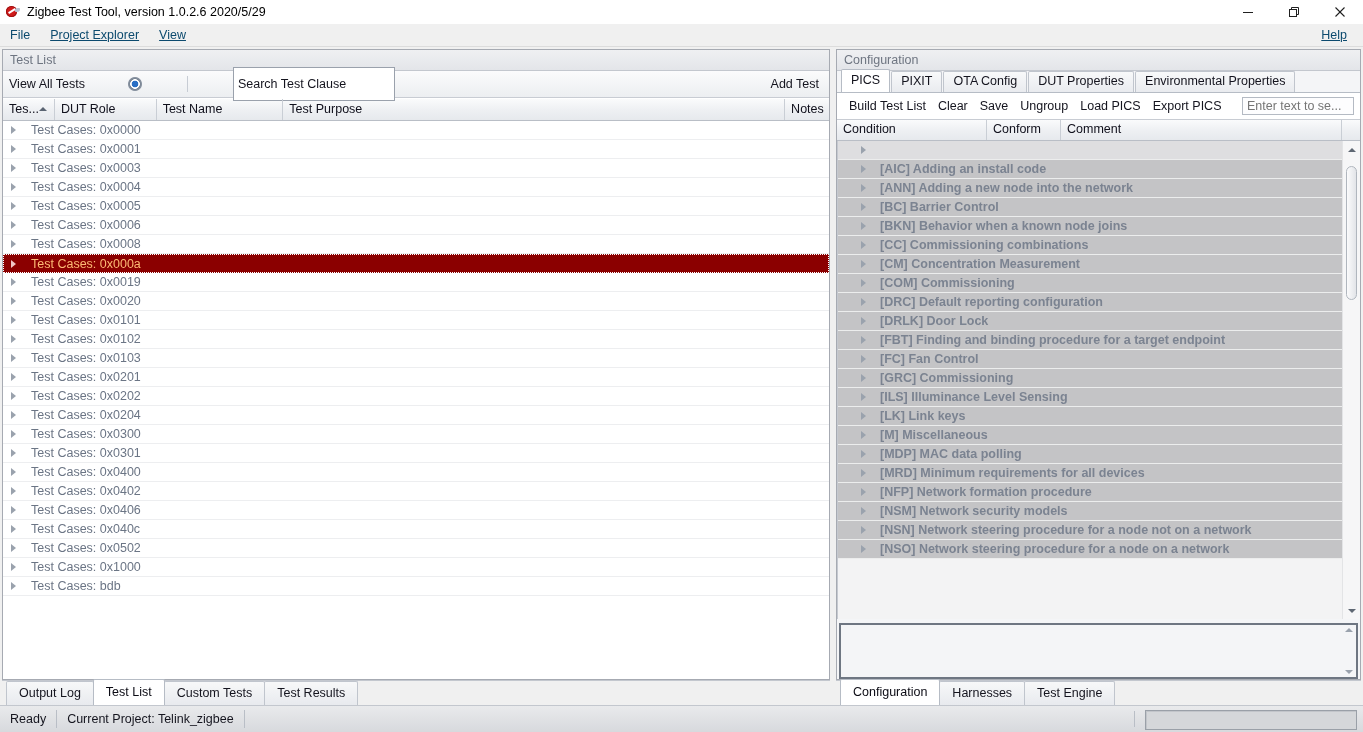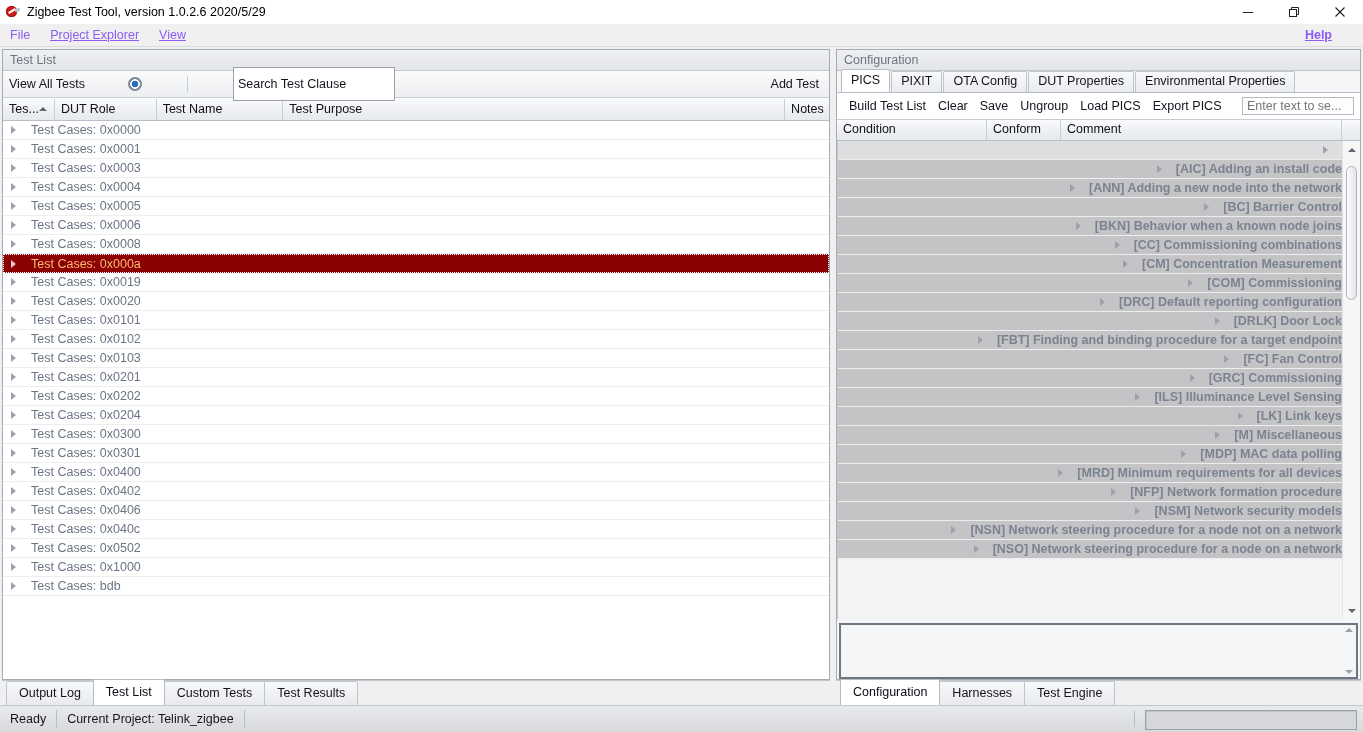--- a/index.html
+++ b/index.html
@@ -75,26 +75,26 @@
     height: 22px;
     background: #f0f0f0;
     display: flex; align-items: center;
     flex: 0 0 22px;
     position: relative;
     border-bottom: 1px solid #dcdcdc;
   }
   .menu-item {
     padding: 2px 10px;
     font-size: 12.5px;
-    color: #8b5cf6;
+    color: #0c4a6e;
     line-height: 16px;
     white-space: nowrap;
   }
   .menu-item u { text-decoration: underline; }
-  .menu-right { position: absolute; right: 21px; font-weight: bold; }
+  .menu-right { position: absolute; right: 6px; }
 
   
   .body-area {
     flex: 1 1 auto;
     display: flex;
     position: relative;
     background: #f0f0f0;
     min-height: 0;
   }
 
@@ -359,21 +359,20 @@
     height: 19px;
     display: flex; align-items: center;
     padding-left: 23px;
     box-sizing: border-box;
     font-size: 12.5px;
     font-weight: bold;
     color: #7b8391;
     background: #c4c4c6;
     border-bottom: 1px solid #eceded;
     white-space: nowrap;
-    justify-content: flex-end;
   }
   .cfg-row.blank { background: #dedee0; }
   .cfg-row .expander {
     width: 0; height: 0;
     border-top: 4px solid transparent;
     border-bottom: 4px solid transparent;
     border-left: 5px solid #9aa2ad;
     margin-right: 9px;
     flex: 0 0 5px;
   }

